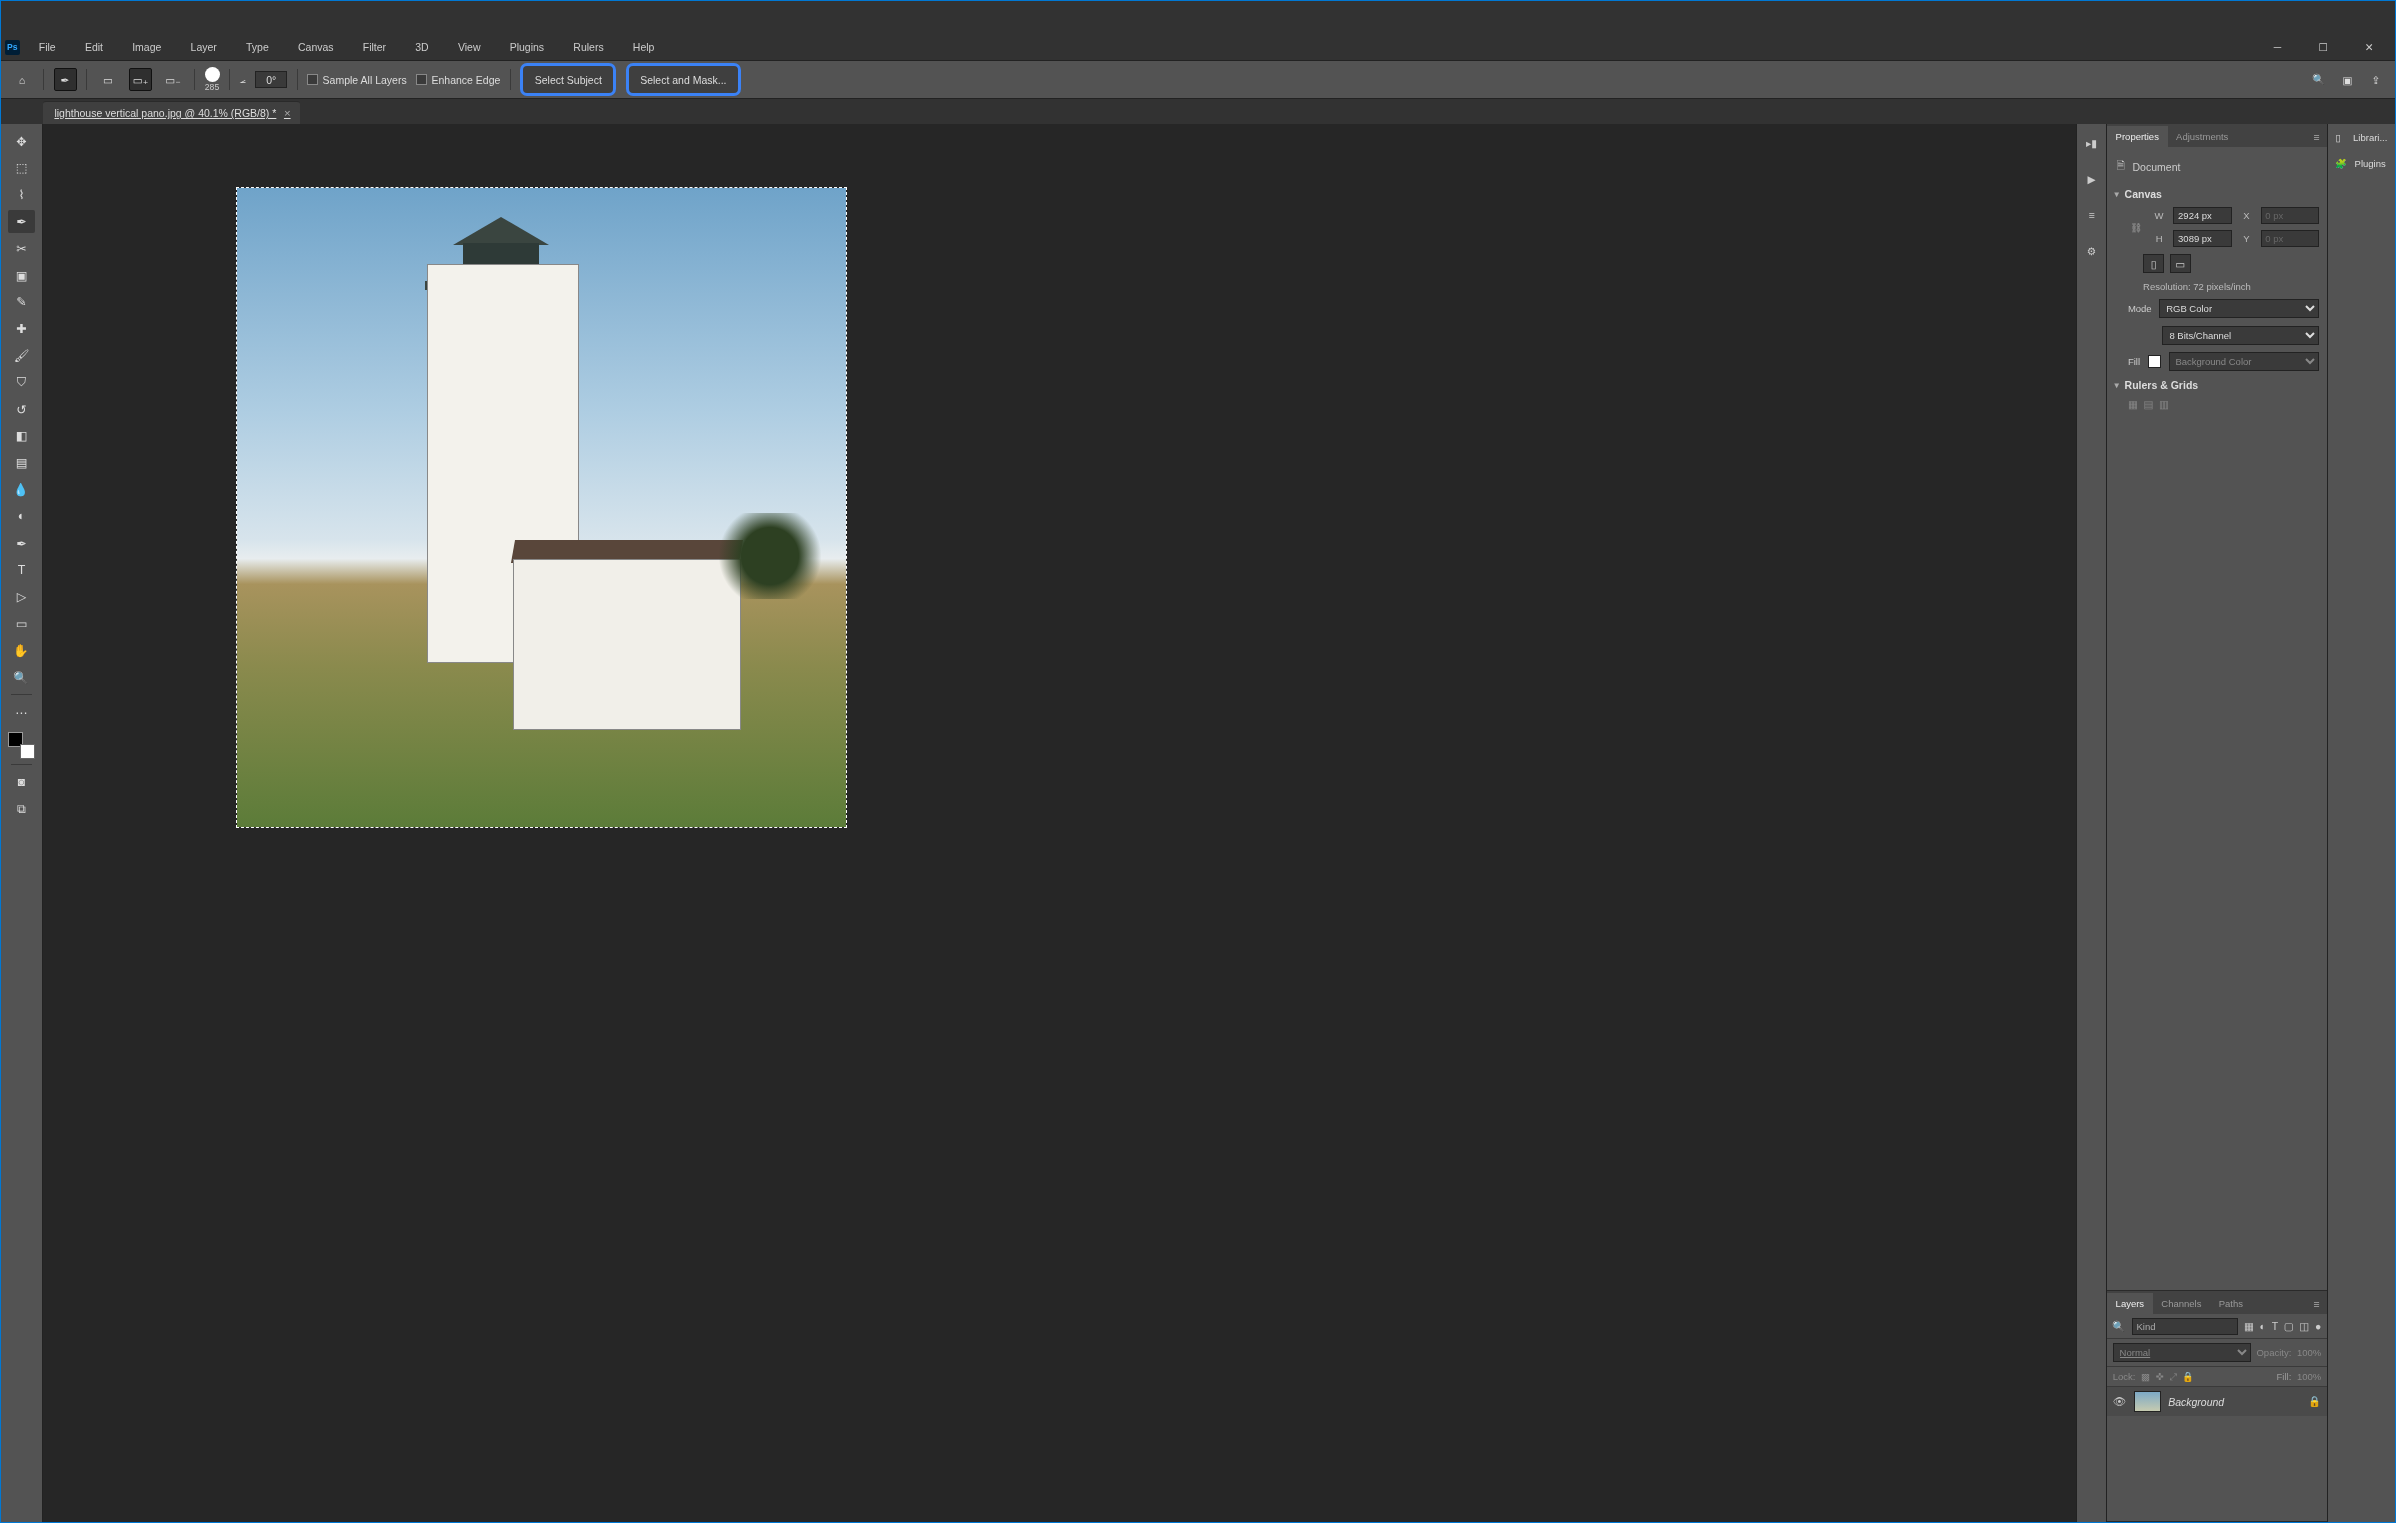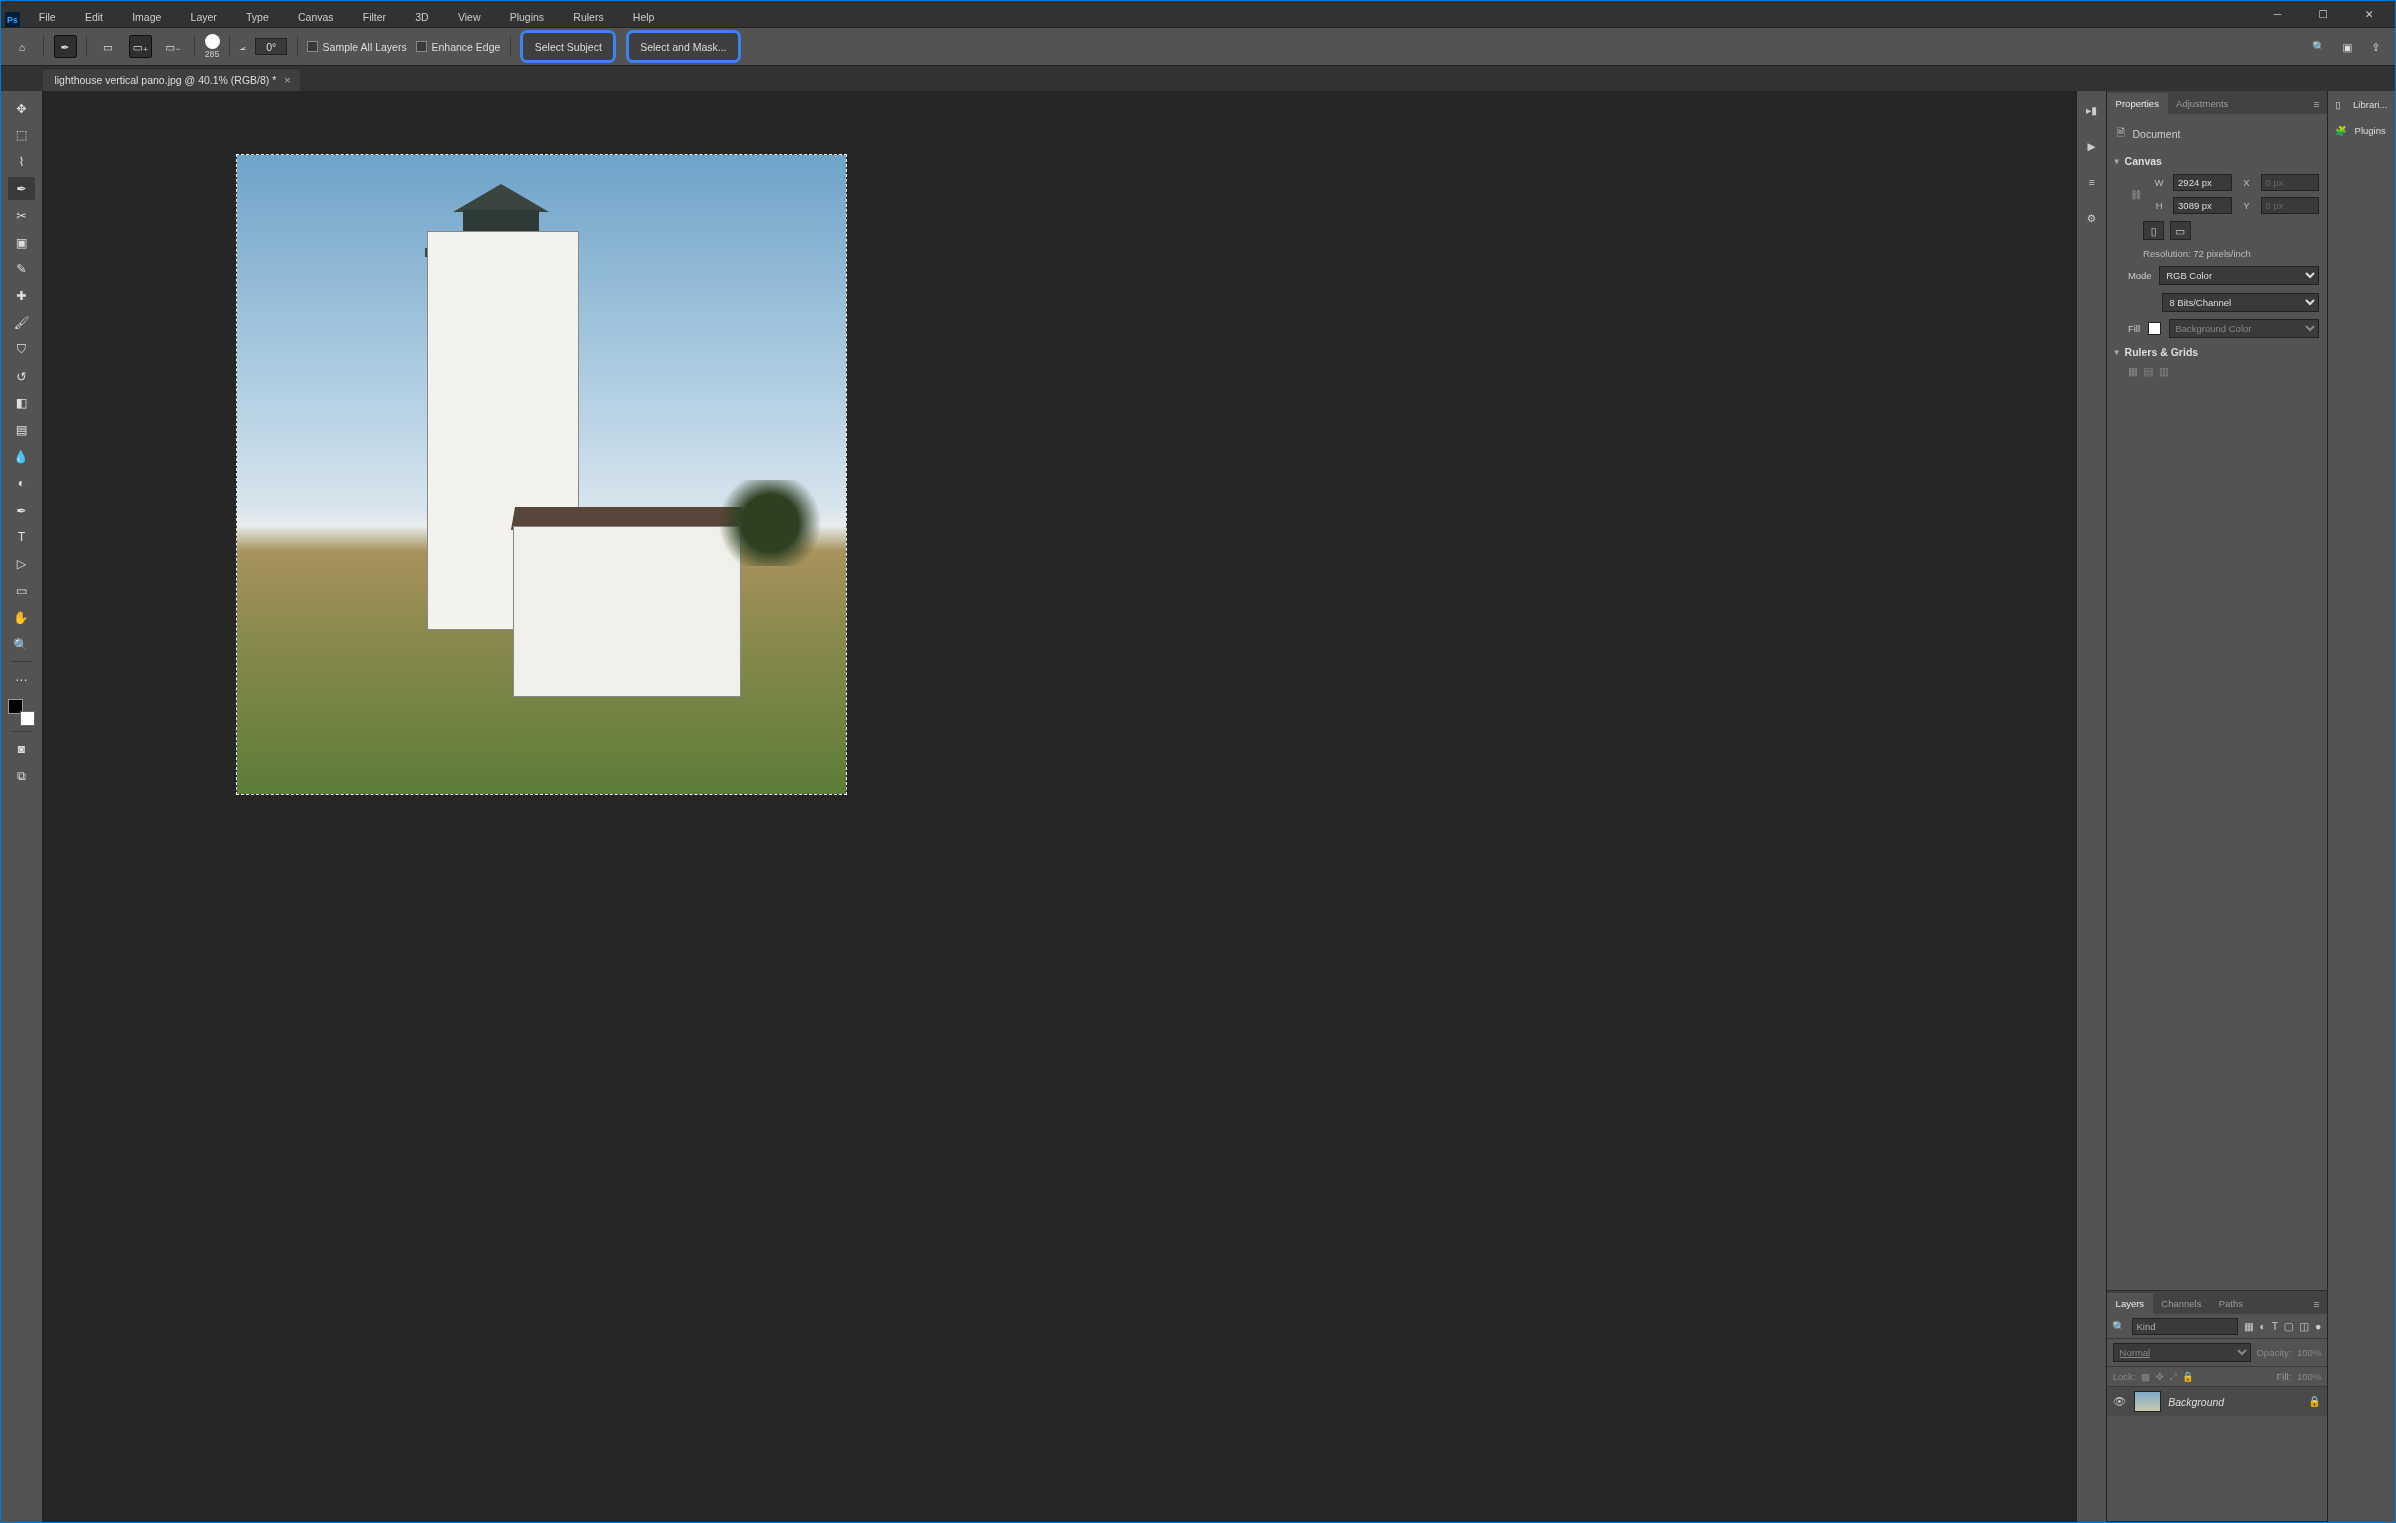--- a/index.html
+++ b/index.html
@@ -1,18 +1,18 @@
 <!DOCTYPE html>
 <html style="font-size:15px"><head>
 <meta charset="utf-8">
 <style>
   * { margin: 0; padding: 0; box-sizing: border-box; font-family: -apple-system, "Segoe UI", Arial, sans-serif; }
   body { background: #323232; color: #ccc; font-size: 10.5px; overflow: hidden; height: 100vh; display: flex; flex-direction: column; border: 1.9px solid #0078d4; }
   
-  .winbar { height: 27px; background:#323232; display:flex; align-items:flex-end; padding:0 3.8px; border-bottom:1px solid #222;}
+  .winbar { height: 27px; background:#323232; display:flex; align-items:center; padding:0 3.8px; border-bottom:1px solid #222;margin-top:33px;}
   .winbar .ps-icon{width:15px;height:15px;background:#001e36;color:#31a8ff;font-weight:bold;font-size:8.6px;display:flex;align-items:center;justify-content:center;border-radius:1.9px;margin-right:11.4px;}
   .menu-bar{display:flex;gap:14px;}
   .menu-item{padding:3.8px 7.6px;cursor:default;}
   .win-controls{margin-left:auto;display:flex;gap:1.9px;}
   .win-btn{width:44px;height:27px;display:flex;align-items:center;justify-content:center;color:#ccc;}
   
   .options-bar{height:38px;background:#535353;display:flex;align-items:center;padding:0 9.5px;gap:9.5px;border-bottom:1px solid #222;font-size:10.5px;color:#ddd;}
   .opt-btn{height:33px;padding:0 11.4px;background:#3f3f3f;border:3px solid #3b82f6;border-radius:7px;display:flex;align-items:center;color:#ddd;}
   .opt-icon{width:23px;height:23px;display:flex;align-items:center;justify-content:center;border:1px solid transparent;border-radius:1.9px;}
   .opt-icon.sel{background:#2f2f2f;border-color:#111;}
@@ -20,21 +20,21 @@
   .brush-dot .circle{width:15px;height:15px;background:#fff;border-radius:50%;}
   .brush-dot .sz{font-size:8.6px;color:#ccc;margin-top:1px;}
   .opt-sep{width:1px;height:21px;background:#3a3a3a;}
   .opt-check{display:flex;align-items:center;gap:4.8px;}
   .opt-check .box{width:10.5px;height:10.5px;border:1px solid #888;background:#3a3a3a;}
   .opt-field{background:#3a3a3a;border:1px solid #222;padding:1.9px 5.7px;min-width:32px;text-align:center;}
   .right-corner{margin-left:auto;display:flex;gap:9.5px;align-items:center;}
   .corner-ico{width:19px;height:19px;display:flex;align-items:center;justify-content:center;}
   
   .doc-strip{height:25px;background:#323232;display:flex;align-items:flex-end;padding-left:42px;}
-  .doc-tab{background:#3f3f3f;padding:4.8px 9.5px 4.8px 11.4px;font-size:10.5px;color:#ddd;border-top:1px solid #2a2a2a;display:flex;align-items:center;gap:7.6px;border-radius:2.9px 2.9px 0 0;}
+  .doc-tab{background:#3f3f3f;padding:4.8px 9.5px 4.8px 11.4px;font-size:10.5px;color:#ddd;border-top:1px solid #2a2a2a;display:flex;align-items:center;gap:7.6px;border-radius:2.9px 2.9px 0 0;text-decoration:underline;}
   .doc-tab .x{color:#aaa;font-size:11.4px;}
   
   .body{flex:1;display:flex;min-height:0;position:relative;}
   .left-tools{width:42px;background:#535353;display:flex;flex-direction:column;align-items:center;padding:5.7px 0;gap:3.8px;border-right:1px solid #222;}
   .tool{width:27px;height:23px;display:flex;align-items:center;justify-content:center;border-radius:1.9px;color:#ddd;font-size:12.4px;}
   .tool.active{background:#3a3a3a;}
   .tool-sep{width:21px;height:1px;background:#3a3a3a;margin:1.9px 0;}
   .fgbg{position:relative;width:27px;height:27px;margin-top:3.8px;}
   .fgbg .fg{position:absolute;left:0;top:0;width:15px;height:15px;background:#000;border:1px solid #999;}
   .fgbg .bg{position:absolute;right:0;bottom:0;width:15px;height:15px;background:#fff;border:1px solid #666;}

